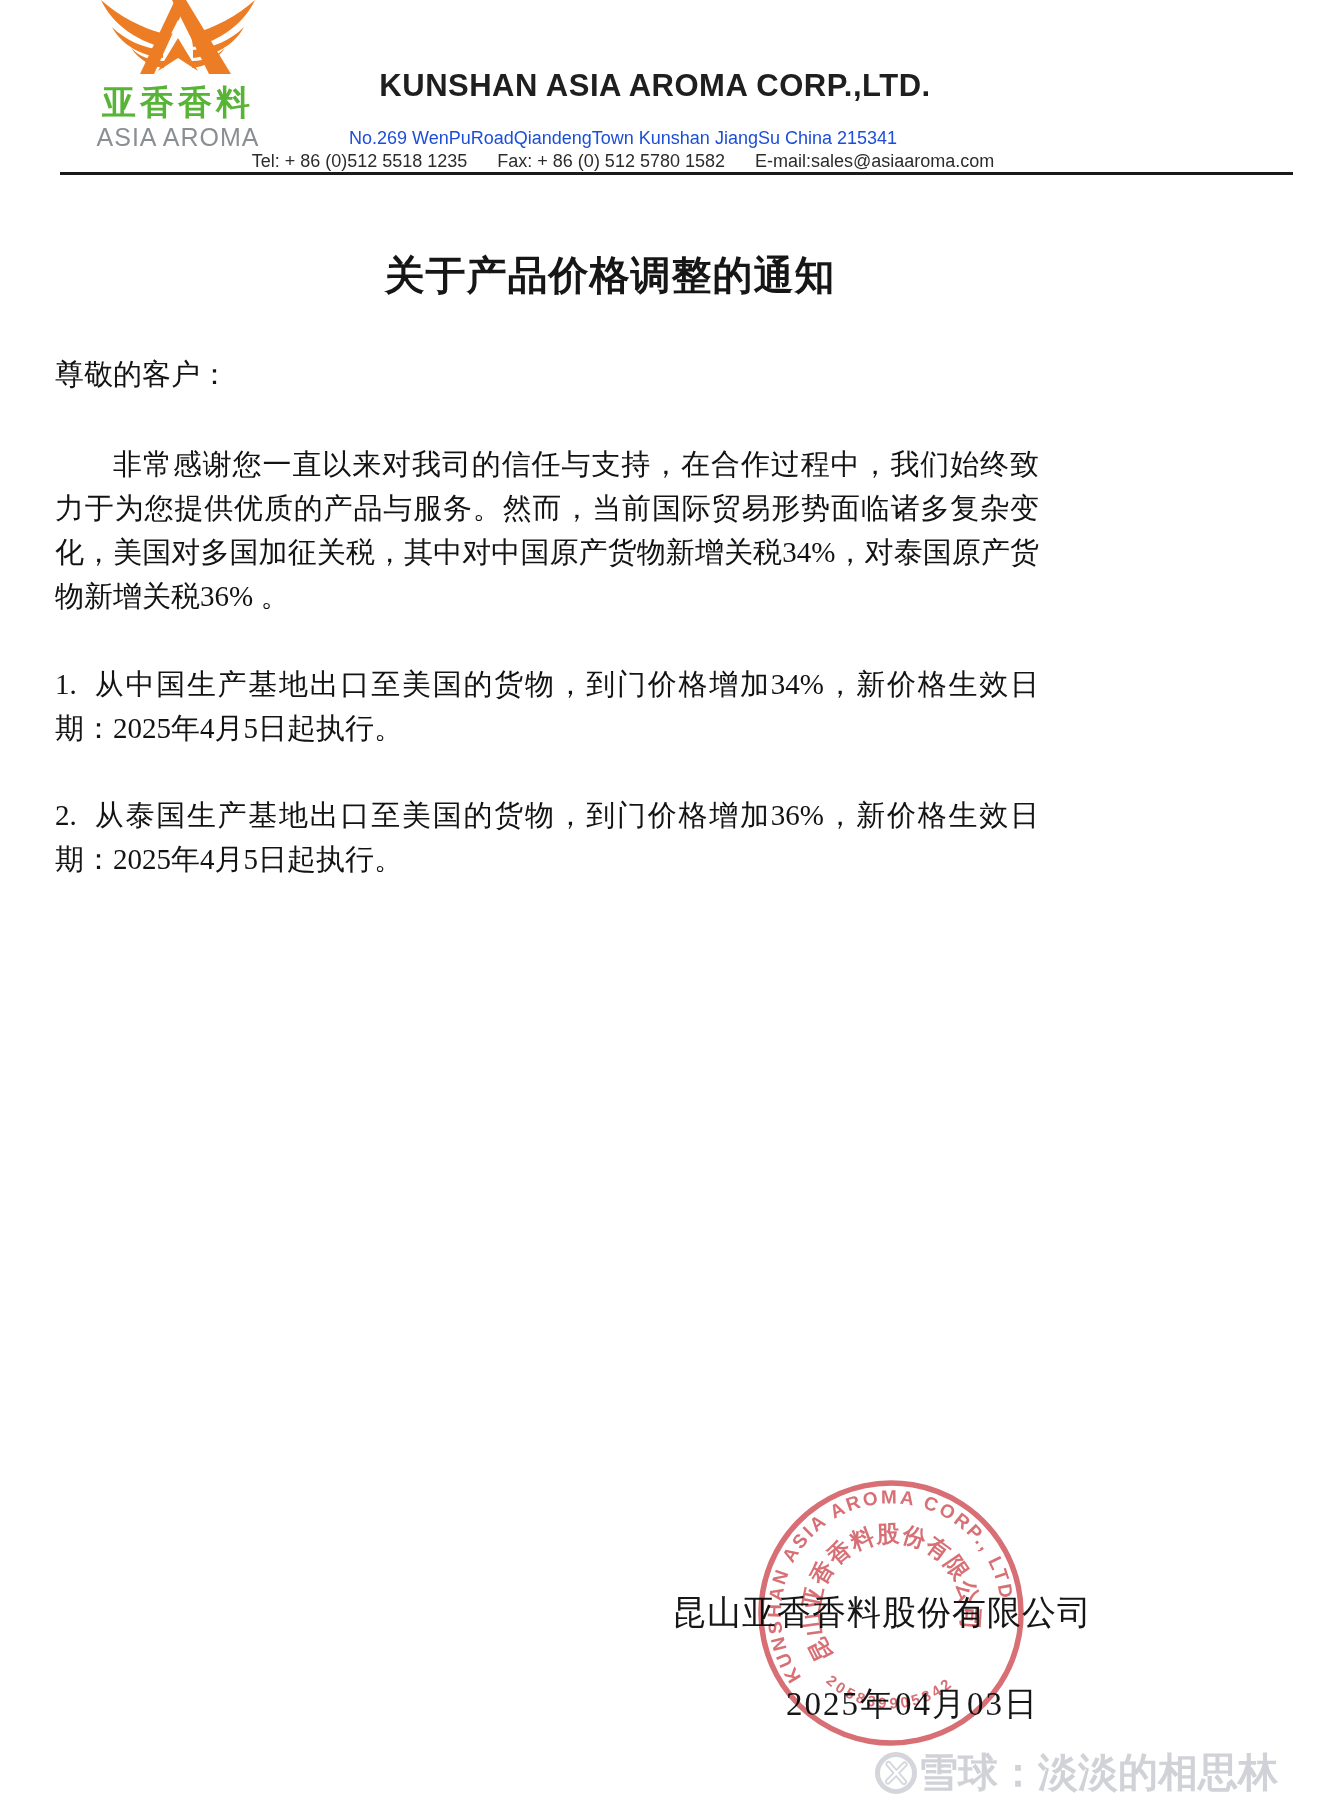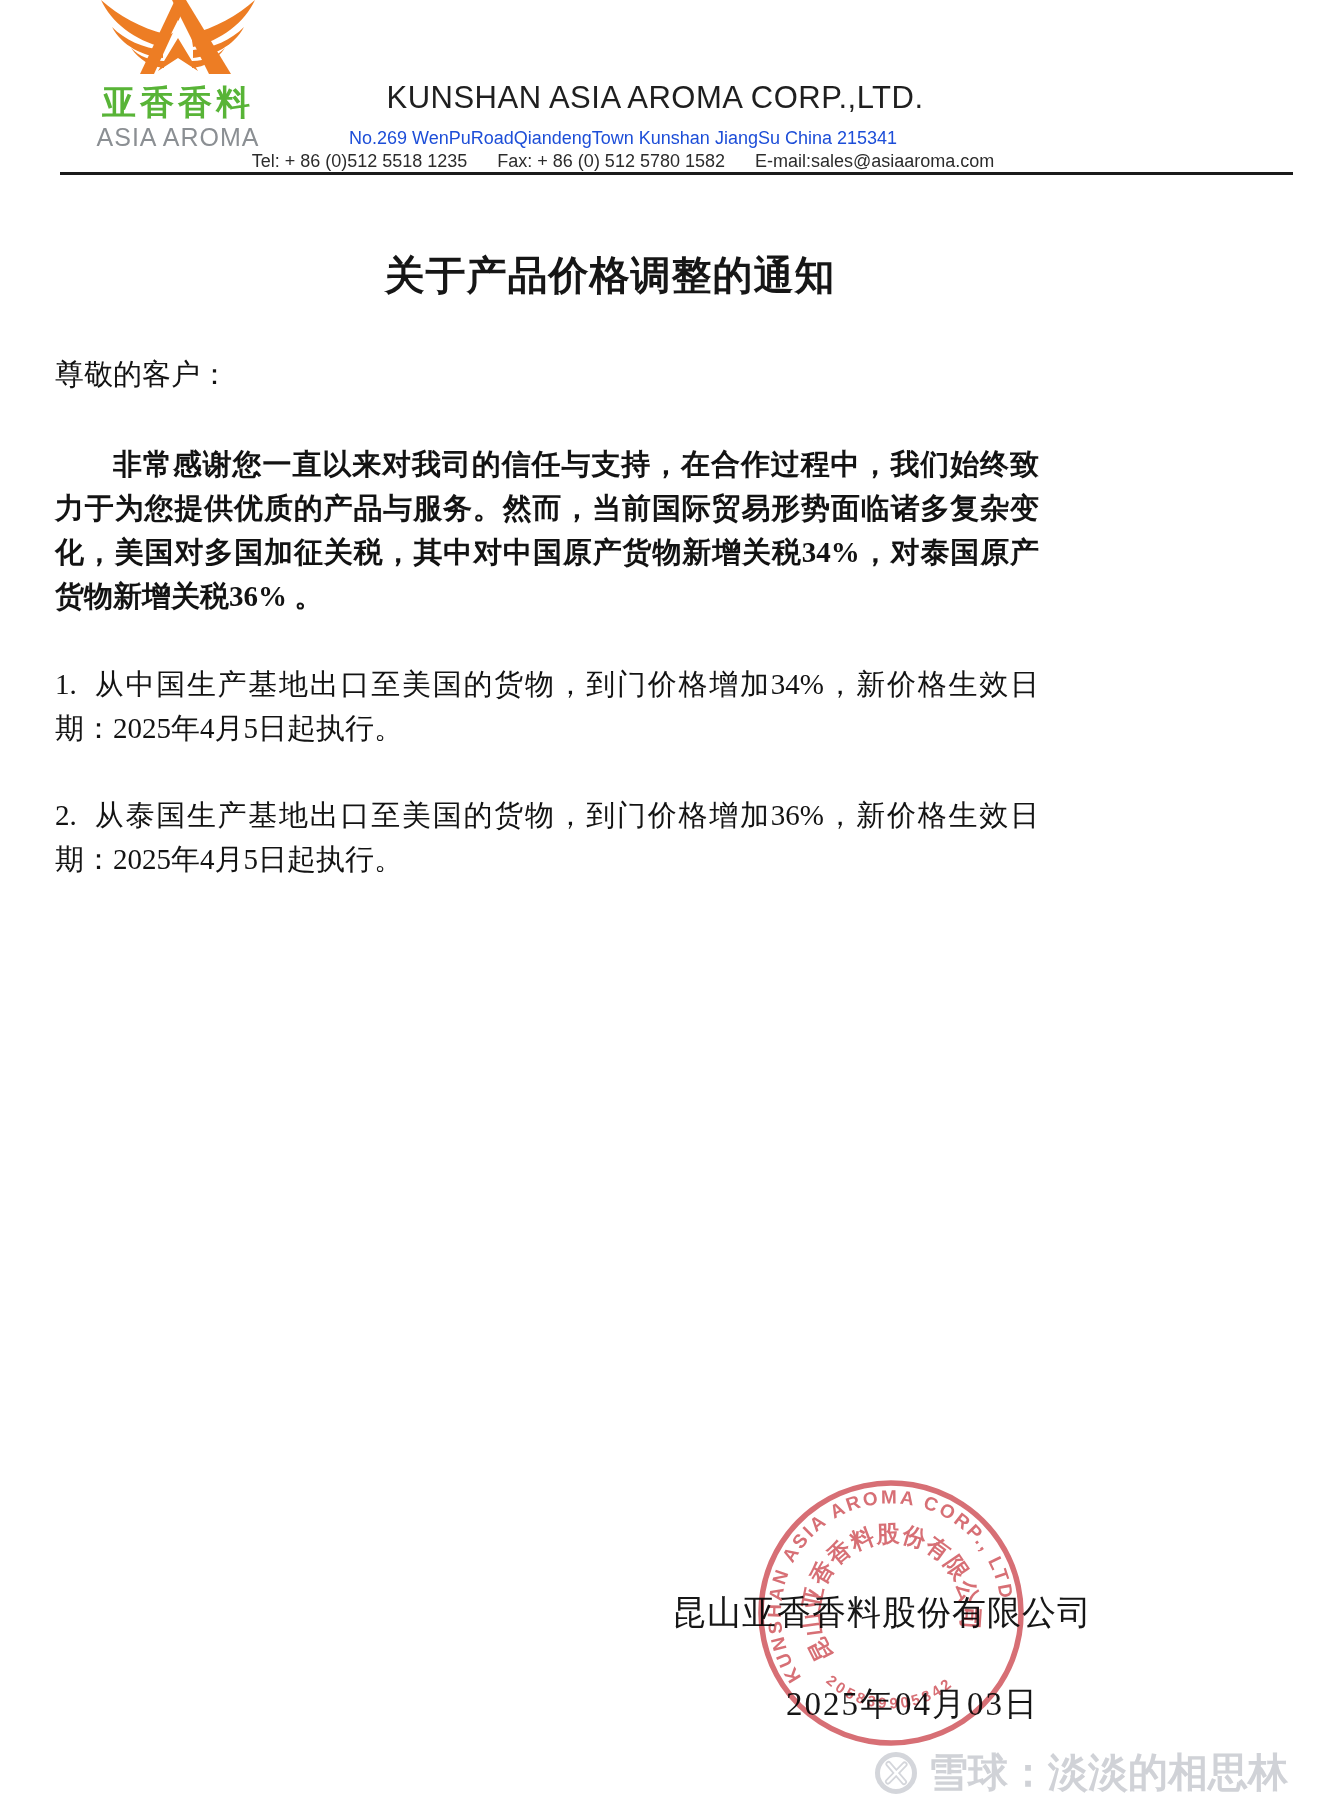--- a/index.html
+++ b/index.html
@@ -20,23 +20,23 @@
     font-family:"DejaVu Sans","Liberation Sans",sans-serif;
     font-weight:bold; font-size:34px; letter-spacing:4px;
     color:#58B437; white-space:nowrap;
   }
   .logo-en {
     font-family:"Liberation Sans",sans-serif;
     font-size:25px; letter-spacing:1px;
     color:#8b8f93; white-space:nowrap; margin-top:-3px;
   }
   .co-name {
-    left:655px; top:80px; transform:translateX(-50%);
+    left:655px; top:68px; transform:translateX(-50%);
     font-family:"Liberation Sans",sans-serif;
-    font-weight:normal; font-size:31px; letter-spacing:0.5px;
+    font-weight:bold; font-size:31px; letter-spacing:0.5px;
     color:#1f1f1f; white-space:nowrap;text-align:center;
   }
   .co-addr {
     left:623px; top:128px; transform:translateX(-50%);
     font-family:"Liberation Sans",sans-serif;
     font-size:18px; color:#1d4ed8; white-space:nowrap;
   }
   .co-contact {
     left:623px; top:151px; transform:translateX(-50%);
     display:flex; gap:30px;
@@ -51,21 +51,21 @@
     font-size:40px; font-weight:bold; letter-spacing:1px;
     white-space:nowrap; margin:0;
   }
   .letter-body {
     left:55px; top:352px; width:984px;
     font-size:29px; line-height:44px;
     text-align:justify;
     color:#131313;
   }
   .letter-body p { margin:0; }
-  .indent { text-indent:58px;font-weight:bold; }
+  .indent { text-indent:58px; }
   .greeting { padding-left:58px; }
   .mt-a { margin-top:44px !important; }
   .mt-b { margin-top:46px !important; }
   .mt-c { margin-top:43px !important; }
   .mt-d { margin-top:49px !important; }
 
   .signature {
     left:672px; top:1590px;
     font-size:34px; letter-spacing:1px; white-space:nowrap;
   }
@@ -80,21 +80,21 @@
     mix-blend-mode:multiply; opacity:0.82;
   }
   .seal-ring { fill:none; stroke:#CE4F56; stroke-width:5.5; }
   .seal-en  { font-family:"Liberation Sans",sans-serif; font-size:19px; font-weight:bold; fill:#CE4F56; letter-spacing:2.5px; }
   .seal-cn  { font-size:23px; font-weight:bold; fill:#CE4F56; letter-spacing:1px; }
   .seal-num { font-family:"Liberation Sans",sans-serif; font-size:15px; font-weight:bold; fill:#CE4F56; letter-spacing:3.5px; }
 
   
   .watermark {
     left:874px; top:1745px;
-    display:flex; align-items:center; gap:10px;
+    display:flex; align-items:center; gap:0;
   }
   .wm-text {
     font-family:"DejaVu Sans","Liberation Sans",sans-serif;
     font-size:40px; font-weight:bold;
     color:#d0d2d7; white-space:nowrap;
     text-shadow:0 1px 0 #ffffff;
   }
 </style>
 </head>
 <body>

